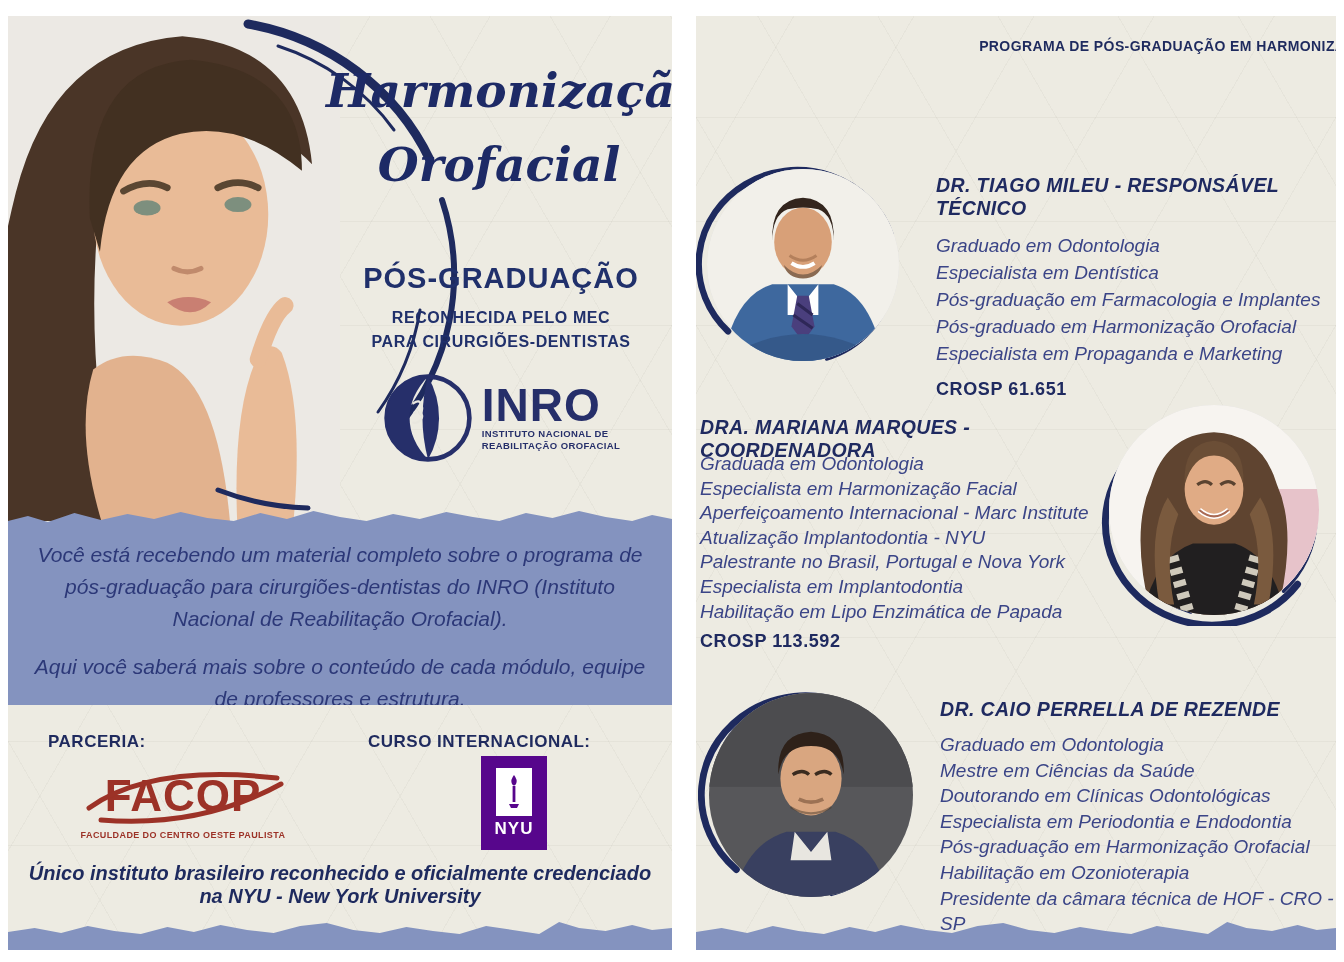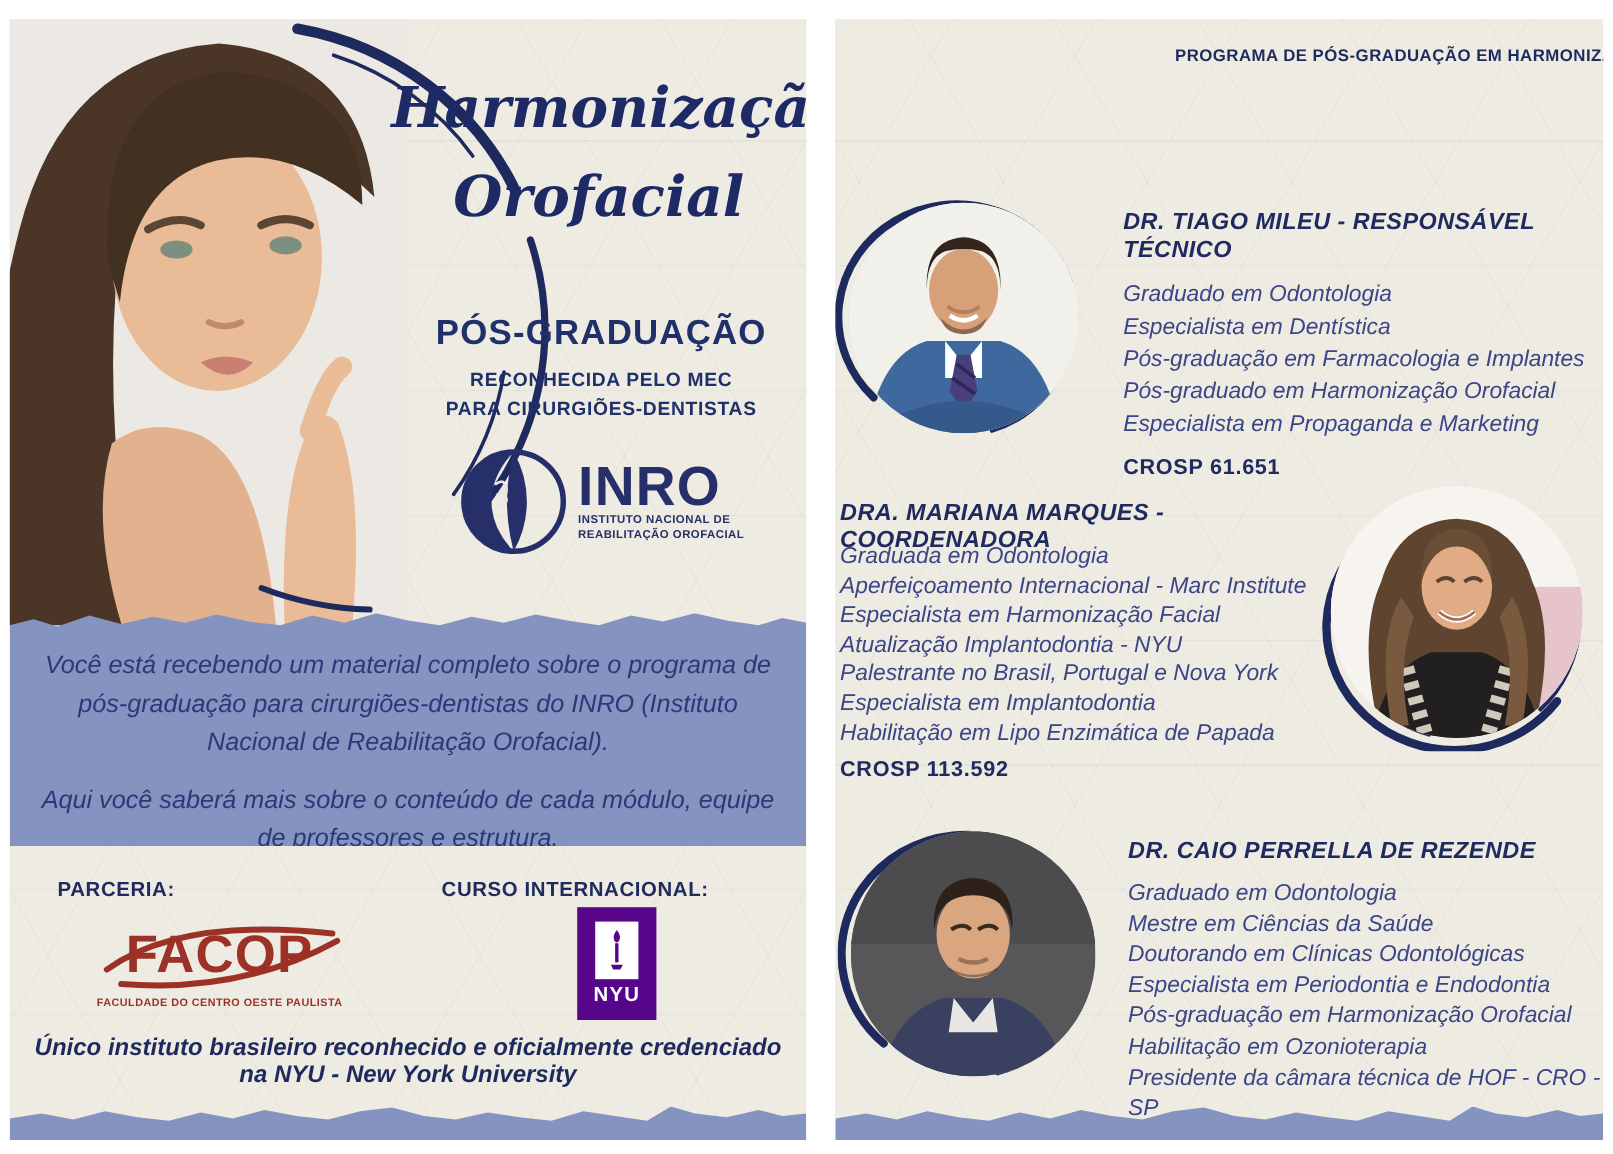--- a/index.html
+++ b/index.html
@@ -260,22 +260,22 @@
       <div class="cred-line">Pós-graduado em Harmonização Orofacial</div>
       <div class="cred-line">Especialista em Propaganda e Marketing</div>
     </div>
     <div class="crosp">CROSP 61.651</div>
   </div>
 
   <div class="fac-name" id="mariana-name">DRA. MARIANA MARQUES - COORDENADORA</div>
   <div id="mariana-text">
     <div>
       <div class="cred-line">Graduada em Odontologia</div>
+      <div class="cred-line">Especialista em Harmonização Facial</div>
       <div class="cred-line">Aperfeiçoamento Internacional - Marc Institute</div>
-      <div class="cred-line">Especialista em Harmonização Facial</div>
       <div class="cred-line">Atualização Implantodontia - NYU</div>
       <div class="cred-line">Palestrante no Brasil, Portugal e Nova York</div>
       <div class="cred-line">Especialista em Implantodontia</div>
       <div class="cred-line">Habilitação em Lipo Enzimática de Papada</div>
     </div>
     <div class="crosp">CROSP 113.592</div>
   </div>
 
   <div class="photo-wrap" id="mariana-photo">
     <svg class="ring" viewBox="0 0 200 200">

